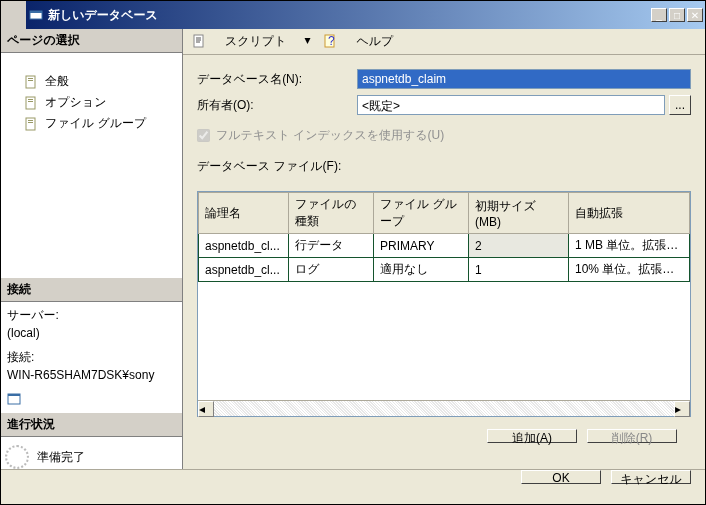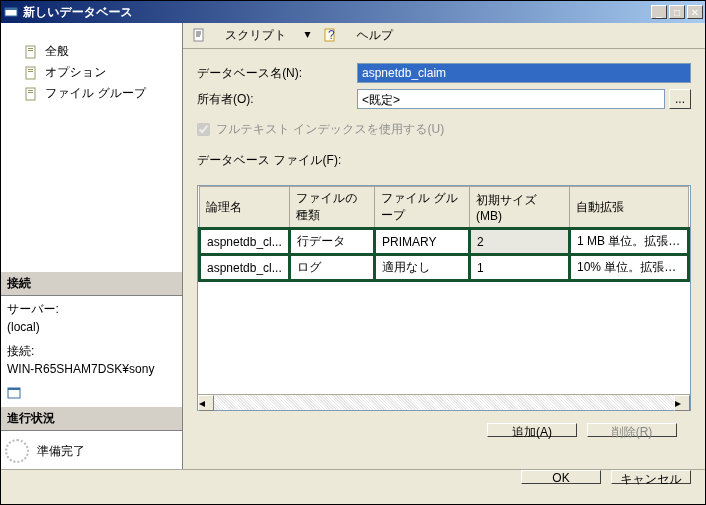--- a/index.html
+++ b/index.html
@@ -1,18 +1,18 @@
 <!DOCTYPE html>
 <html><head>
 <meta charset="utf-8">
 <style>
 * { box-sizing: border-box; margin: 0; padding: 0; font-family: "MS UI Gothic", "Tahoma", sans-serif; font-size: 12px; }
 body { background: #d4d0c8; width: 706px; height: 505px; overflow: hidden; border: 1px solid #000; position: relative; }
 
-.titlebar { height: 22px; background: linear-gradient(to right, #0a246a, #a6caf0); color: #fff; display: flex; align-items: center; padding: 0 2px; }
+.titlebar { height: 28px; background: linear-gradient(to right, #0a246a, #a6caf0); color: #fff; display: flex; align-items: center; padding: 0 2px; margin-left: 25px; }
 .titlebar .icon { width: 16px; height: 16px; margin-right: 4px; display: inline-flex; align-items: center; justify-content: center; }
 .titlebar .title { flex: 1; font-weight: bold; }
 .titlebar .win-btns { display: flex; gap: 2px; }
 .titlebar .win-btn { width: 16px; height: 14px; background: #d4d0c8; border: 1px solid #fff; border-right-color: #404040; border-bottom-color: #404040; display: flex; align-items: center; justify-content: center; font-size: 10px; font-family: Arial; cursor: default; }
 
 .content { display: flex; height: 448px; }
 
 .sidebar { width: 182px; background: #fff; border-right: 1px solid #808080; display: flex; flex-direction: column; }
 .side-section-header { background: #d4d0c8; padding: 3px 6px; border-bottom: 1px solid #808080; font-weight: bold; }
 .side-list { padding: 18px; flex: 0 0 auto; }
@@ -38,21 +38,21 @@
 .dots-btn { width: 22px; height: 20px; border: 1px solid #404040; border-top-color: #fff; border-left-color: #fff; background: #ece9d8; }
 
 .check-row { display: flex; align-items: center; gap: 6px; margin: 12px 0 14px 0; color: #909090; }
 .check-row input { accent-color: #888; }
 
 .grid-label { margin-bottom: 4px; }
 .grid-wrap { border: 1px solid #7f9db9; background: #fff; height: 226px; display: flex; flex-direction: column; margin-top: 16px; }
 .grid-scroll { flex: 1; overflow: hidden; }
 .grid { width: 100%; border-collapse: collapse; table-layout: fixed; }
 .grid th { background: #ece9d8; border: 1px solid #aca899; padding: 3px 6px; text-align: left; font-weight: normal; }
-.grid td { border: 3px solid #14532d; padding: 3px 6px; white-space: nowrap; overflow: hidden; text-overflow: ellipsis; }
+.grid td { border: 1px solid #14532d; padding: 3px 6px; white-space: nowrap; overflow: hidden; text-overflow: ellipsis; }
 .grid td.sel { background: #e8e8e0; }
 .hscroll { height: 16px; background: #ece9d8; border-top: 1px solid #aca899; display: flex; }
 .hscroll .sb-btn { width: 16px; height: 16px; background: #ece9d8; border: 1px solid #fff; border-right-color: #808080; border-bottom-color: #808080; }
 .hscroll .sb-track { flex: 1; background: repeating-linear-gradient(45deg,#e8e8e8,#e8e8e8 1px,#fff 1px,#fff 2px); }
 
 .btn-row { display: flex; justify-content: flex-end; gap: 10px; padding: 12px 14px 0 14px; }
 .btn { min-width: 90px; height: 14px; border: 1px solid #404040; border-top-color: #fff; border-left-color: #fff; background: #ece9d8; padding: 0 8px; }
 .btn.disabled { color: #888; }
 
 .footer { position: absolute; left: 0; right: 0; bottom: 0; height: 35px; background: #ece9d8; border-top: 1px solid #aca899; display: flex; justify-content: flex-end; padding: 0 14px; gap: 10px; }
@@ -71,20 +71,21 @@
   <span class="title">新しいデータベース</span>
   <div class="win-btns">
     <div class="win-btn">_</div>
     <div class="win-btn">□</div>
     <div class="win-btn">✕</div>
   </div>
 </div>
 
 <div class="content">
   <div class="sidebar">
+    <div class="side-section-header">ページの選択</div>
     <div class="side-list">
       <div class="side-item">
         <span class="glyph">
             <svg width="14" height="14">
               <rect x="2" y="1" width="9" height="12" fill="#fff" stroke="#996"></rect>
               <rect x="4" y="3" width="5" height="1" fill="#996"></rect>
               <rect x="4" y="5" width="5" height="1" fill="#996"></rect>
             </svg>
           </span>
         <span>全般</span>

